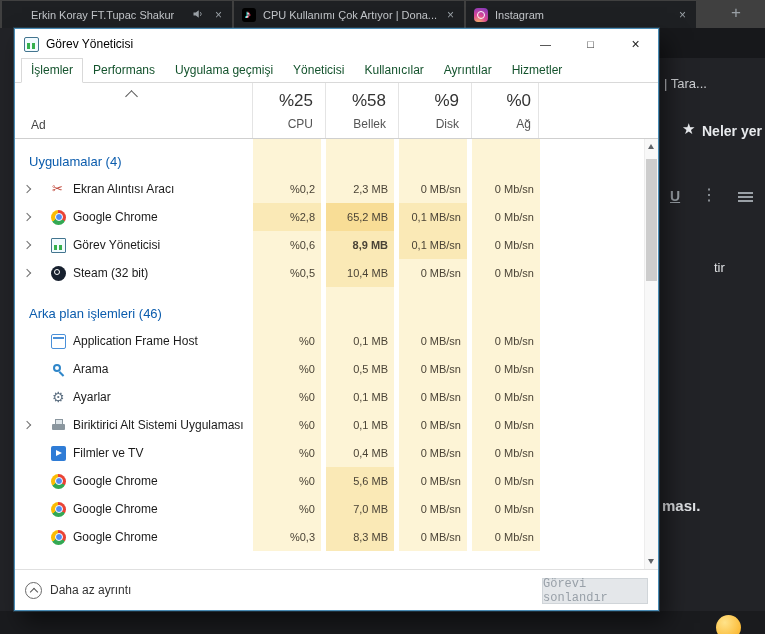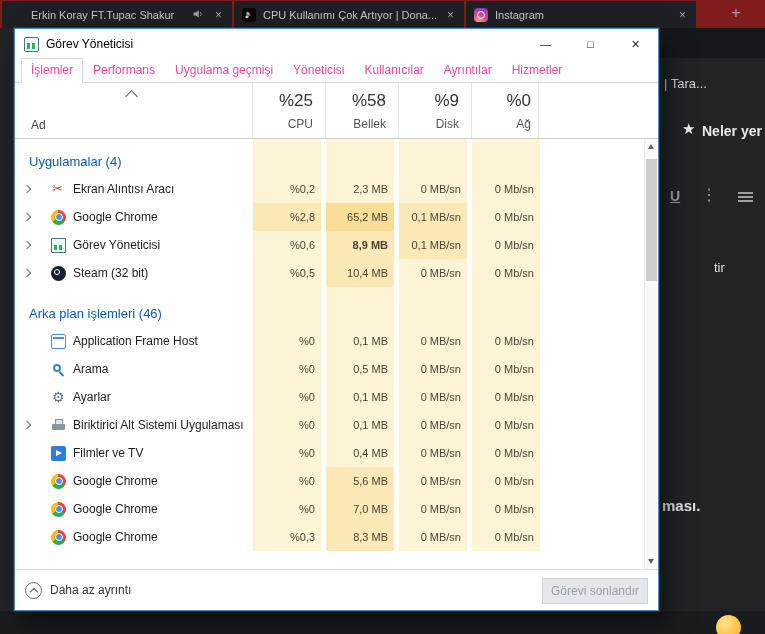--- a/index.html
+++ b/index.html
@@ -3,21 +3,21 @@
 <meta charset="utf-8">
 <style>
   html,body { margin:0; padding:0; background:#0c0d0f; }
   .stage {
     position:relative; width:765px; height:634px; overflow:hidden;
     background:#222327; font-family:"Liberation Sans", sans-serif;
     -webkit-font-smoothing:antialiased;
   }
 
   
-  .tabbar { position:absolute; left:0; top:0; right:0; height:28px; background:#7f1d1d; display:flex; align-items:stretch; padding-left:1px; }
+  .tabbar { position:absolute; left:0; top:0; right:0; height:28px; background:#404040; display:flex; align-items:stretch; padding-left:1px; }
   .btab { width:230px; margin:1px 1px 0 1px; background:#1e2023; display:flex; align-items:center; gap:7px; padding:0 8px; min-width:0; box-sizing:border-box; }
   .btab-title { flex:1; min-width:0; overflow:hidden; text-overflow:ellipsis; white-space:nowrap; font-size:11px; color:#c2c5c9; }
   .btab-close { color:#9aa0a6; font-size:12px; line-height:12px; padding:0 2px; flex:none; }
   .fav { width:14px; height:14px; flex:none; position:relative; box-sizing:border-box; }
   .fav-generic { width:10px; height:10px; margin:2px; border-radius:50%; background:#5f6368; }
   .fav-tiktok { background:#000; border-radius:3px; }
   .fav-tiktok::before { content:"♪"; position:absolute; left:3px; top:0px; font-size:11px; color:#fff; text-shadow:1px 0 0 #fe2c55, -1px 0 0 #25f4ee; }
   .fav-instagram { border-radius:4px; background:radial-gradient(circle at 30% 110%, #fdc468 0%, #df4996 45%, #8a3ab9 90%); }
   .fav-instagram::before { content:""; position:absolute; inset:3px; border:1.5px solid #fff; border-radius:4px; }
   .speaker { flex:none; margin-right:2px; }
@@ -50,21 +50,21 @@
     background:repeating-linear-gradient(90deg, #35b04e 0 3px, transparent 3px 5px); }
   .tm-title { font-size:12px; color:#000; }
   .tm-controls { margin-left:auto; display:flex; height:100%; }
   .tm-ctrl { width:45px; display:flex; align-items:center; justify-content:center; font-size:11px; color:#222; }
   .tm-ctrl.close { font-size:14px; }
 
   .tm-menubar { height:22px; flex:none; display:flex; align-items:center; padding-left:8px; }
   .tm-menu-item { font-size:12px; color:#111; padding:0 8px; }
 
   .tm-tabstrip { height:23px; flex:none; display:flex; align-items:flex-end; padding-left:6px; border-bottom:1px solid #d9d9d9; }
-  .tm-tab { font-size:12px; color:#ec4899; padding:4px 9px 4px; border:1px solid transparent; white-space:nowrap; }
+  .tm-tab { font-size:12px; color:#14532d; padding:4px 9px 4px; border:1px solid transparent; white-space:nowrap; }
   .tm-tab.active { background:#fff; border-color:#d9d9d9 #d9d9d9 #fff #d9d9d9; margin-bottom:-1px; padding-bottom:5px; }
 
   .tm-header { position:relative; height:55px; flex:none; border-bottom:1px solid #cfcfcf; }
   .sort-chevron { position:absolute; left:112px; top:9px; width:8px; height:8px;
     border-left:1.5px solid #555; border-top:1.5px solid #555; transform:rotate(45deg); }
   .tm-colname { position:absolute; left:16px; bottom:6px; font-size:12px; color:#454545; }
   .tm-usage-col { position:absolute; top:0; bottom:0; width:68px; border-left:1px solid #e4e4e4; box-sizing:border-box; }
   .tm-usage-col.last { border-right:1px solid #e4e4e4; }
   .usage-total { position:absolute; right:7px; top:8px; font-size:17px; color:#333; }
   .usage-label { position:absolute; right:7px; bottom:7px; font-size:12px; color:#555; }
@@ -104,21 +104,21 @@
   .sb-up { position:absolute; top:5px; left:3px; width:0; height:0; border-left:3.5px solid transparent; border-right:3.5px solid transparent; border-bottom:5px solid #5f6368; }
   .sb-down { position:absolute; bottom:5px; left:3px; width:0; height:0; border-left:3.5px solid transparent; border-right:3.5px solid transparent; border-top:5px solid #5f6368; }
   .sb-thumb { position:absolute; top:20px; left:1px; right:1px; height:122px; background:#cdcdcd; }
 
   .tm-footer { flex:none; height:40px; border-top:1px solid #e0e0e0; display:flex; padding:0 10px; position:relative; }
   .toggle { display:flex; align-items:center; gap:8px; font-size:12px; color:#333; }
   .toggle-circle { width:17px; height:17px; border:1px solid #6a6a6a; border-radius:50%; position:relative; box-sizing:border-box; flex:none; }
   .toggle-circle::after { content:""; position:absolute; left:4.5px; top:6px; width:5px; height:5px;
     border-left:1.5px solid #555; border-top:1.5px solid #555; transform:rotate(45deg); }
   .endtask-btn { position:absolute; right:10px; top:8px; width:104px; height:24px; background:#e4e7ea;
-    border:1px solid #d0d5d9; color:#98a0a8; font-size:12px; display:flex; align-items:center; justify-content:center; }
+    border:1px solid #d0d5d9; color:#98a0a8; font-size:12px; display:flex; align-items:center; justify-content:center;font-family:Liberation Mono, monospace; }
 </style>
 </head>
 <body>
 
 <div class="stage">
 
   <div class="tabbar">
     <div class="btab">
       <span class="fav"><span class="fav-generic"></span></span>
       <span class="btab-title">Erkin Koray FT.Tupac Shakur</span>

